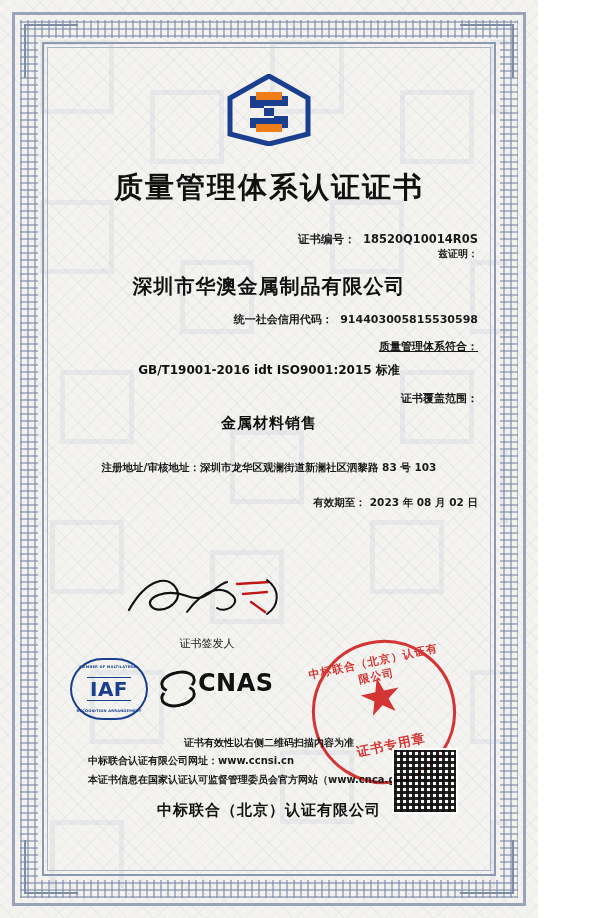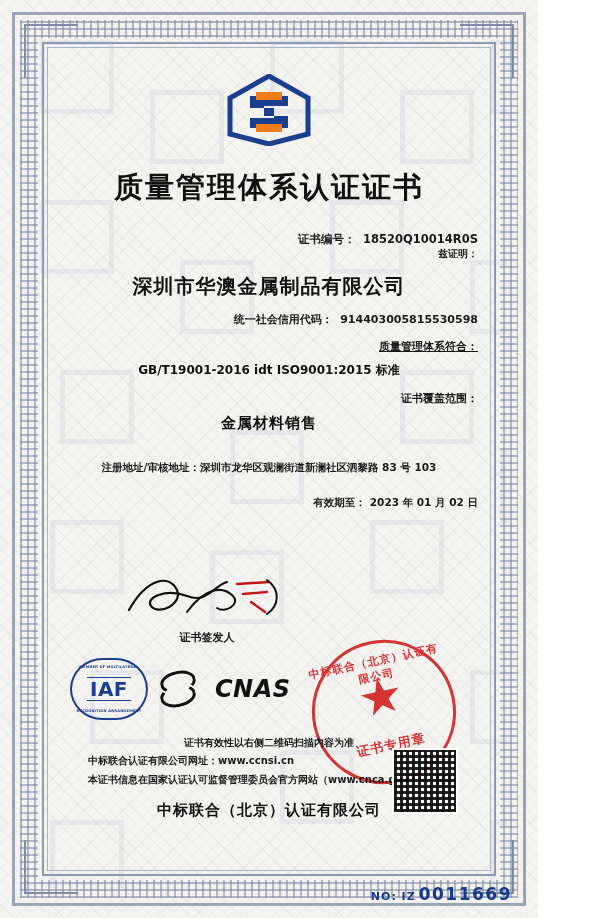--- a/index.html
+++ b/index.html
@@ -194,23 +194,23 @@
     top: 508px;
     width: 190px;
     text-align: center;
   }
   .sign-mark {
     height: 62px;
     position: relative;
   }
   .sign-label {
     font-size: 11px;
-    font-weight: bold;
-    color: #1a1a1a;
-    margin-top: 2px;
+    font-weight: normal;
+    color: #1a1a1a;
+    margin-top: 8px;
   }
 
   
   .marks {
     position: absolute;
     left: 10px;
     top: 600px;
     width: 330px;
     display: flex;
     align-items: center;
@@ -243,24 +243,22 @@
     font-weight: bold;
     color: #1b3f8f;
     letter-spacing: 0.5px;
     border-top: 1.5px solid #1b3f8f;
     border-bottom: 1.5px solid #1b3f8f;
     padding: 1px 3px;
     line-height: 1;
   }
   .cnas-mark {
     display: flex;
-    align-items: center;
-    gap: 21px;
+    gap: 4px;
     flex: none;
-    font-style: italic;
   }
   .cnas-swoosh {
     width: 36px;
     height: 40px;
     position: relative;
   }
   .cnas-swoosh:before,
   .cnas-swoosh:after {
     content: "";
     position: absolute;
@@ -461,21 +459,21 @@
 
     <div class="scope-label">证书覆盖范围：</div>
     <div class="scope">金属材料销售</div>
 
     <div class="address-row">
       <span>注册地址/审核地址：</span><span>深圳市龙华区观澜街道新澜社区泗黎路 83 号 103</span>
     </div>
 
     <div class="dates">
       <div>
-        <span>有效期至：</span><span class="value">2023 年 01 月 02 日</span>
+        <span>有效期至：</span><span class="value">2023 年 08 月 02 日</span>
       </div>
     </div>
 
     <div class="sign-block">
       <div class="sign-mark">
         <svg width="180" height="62" viewBox="0 0 180 62">
           <path d="M12 44 C30 12, 52 8, 60 24 C66 38, 42 50, 34 40 C28 32, 48 22, 70 30 C90 38, 96 20, 110 16" fill="none" stroke="#111" stroke-width="2.2" stroke-linecap="round"></path>
           <path d="M70 46 C86 24, 104 18, 116 30 C124 38, 108 48, 100 42" fill="none" stroke="#111" stroke-width="2" stroke-linecap="round"></path>
           <path d="M120 18 L152 16 M126 28 L150 26 M134 36 L148 46" fill="none" stroke="#c01717" stroke-width="2.4" stroke-linecap="round"></path>
           <path d="M150 14 C164 24, 162 40, 150 48" fill="none" stroke="#111" stroke-width="2" stroke-linecap="round"></path>
@@ -509,17 +507,14 @@
       <div class="footer-note">
         <div class="line1">证书有效性以右侧二维码扫描内容为准</div>
         <div class="footer-body">中标联合认证有限公司网址：www.ccnsi.cn</div>
         <div class="footer-body">本证书信息在国家认证认可监督管理委员会官方网站（www.cnca.gov.cn）查询</div>
       </div>
       <div class="org-name">中标联合（北京）认证有限公司</div>
     </div>
 
   </div>
 
-  <div class="serial">
-    <span class="no">NO: IZ</span><span class="digits">0011669</span>
-  </div>
 
 </div>
 
 </body></html>

